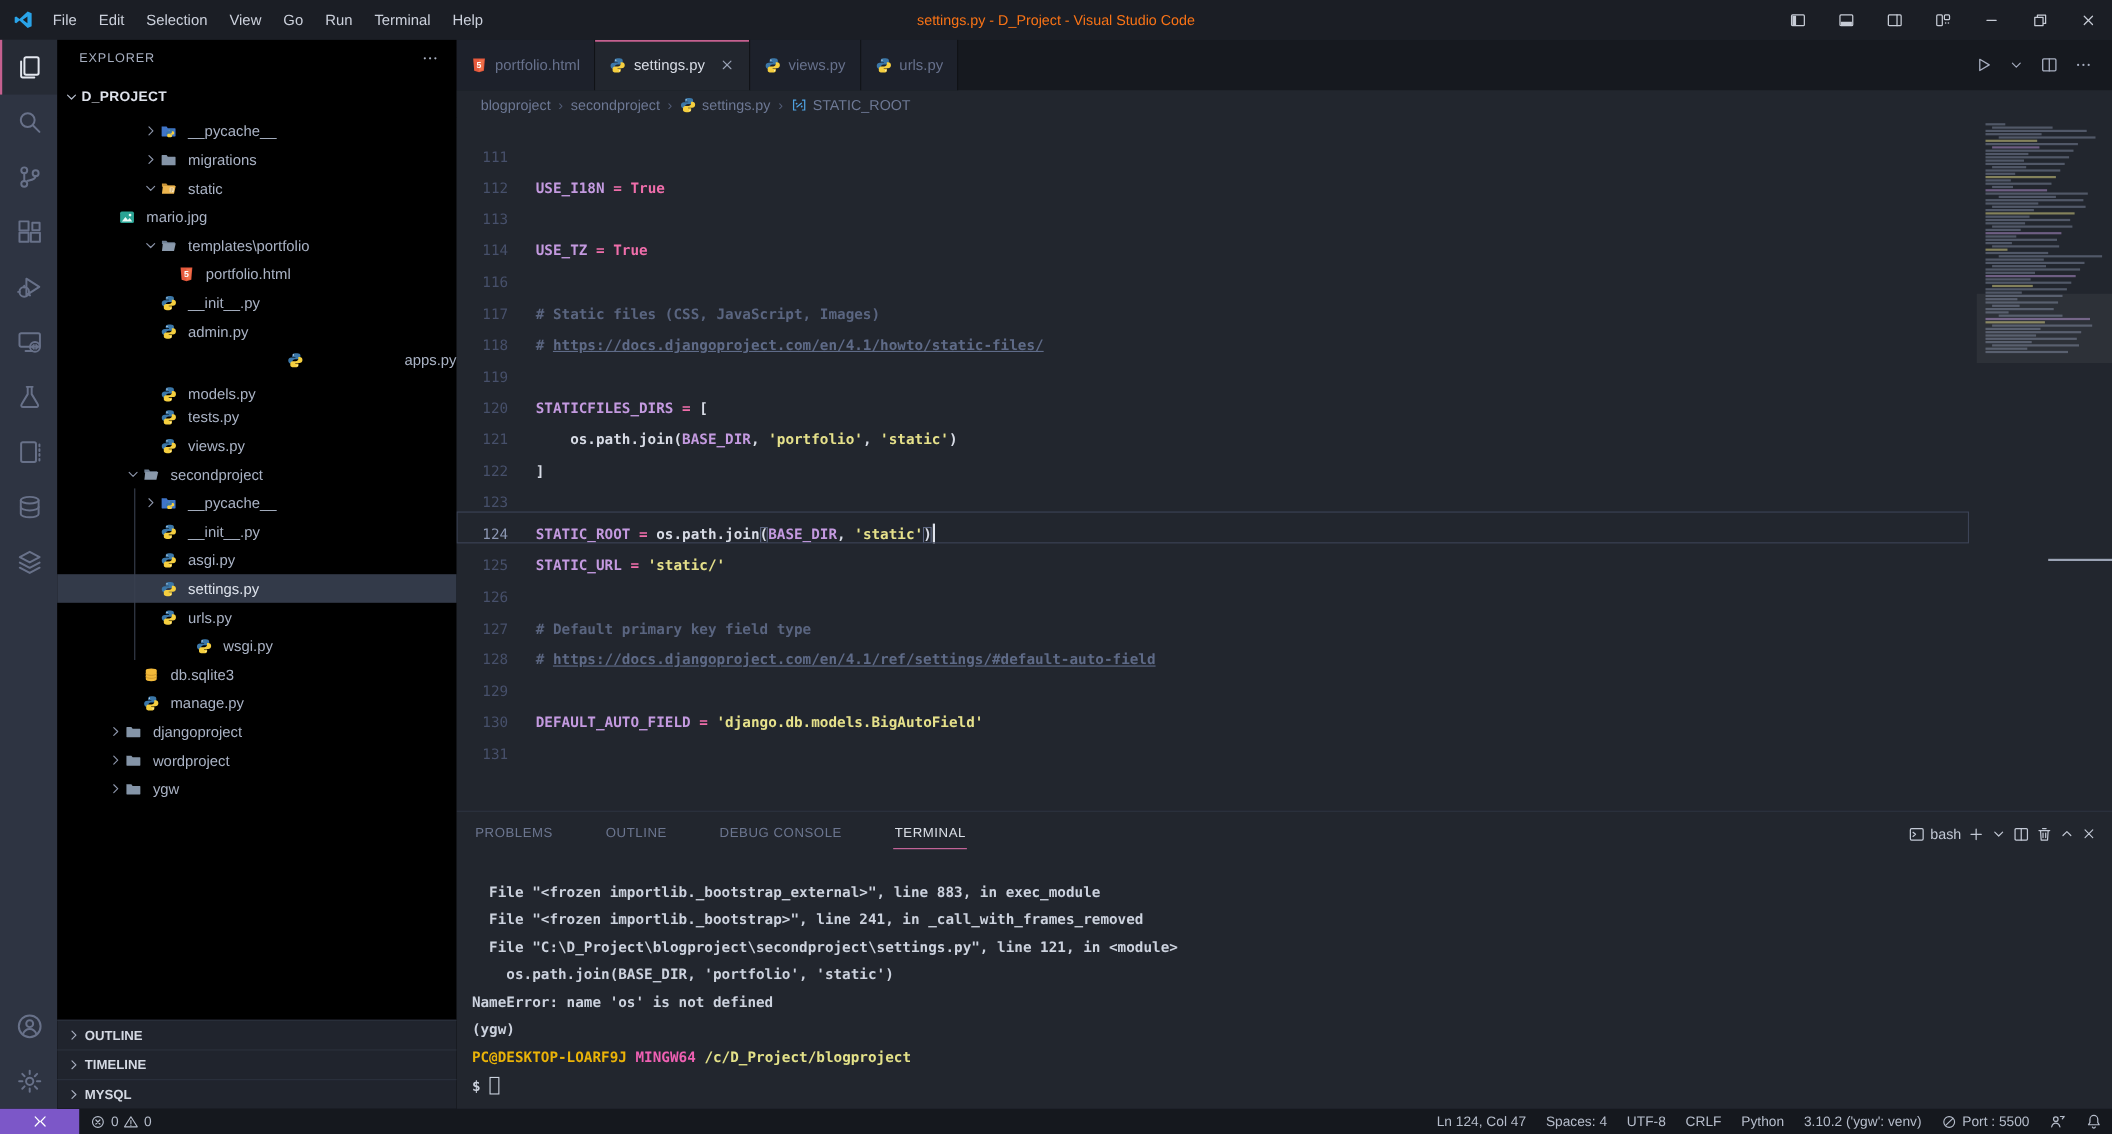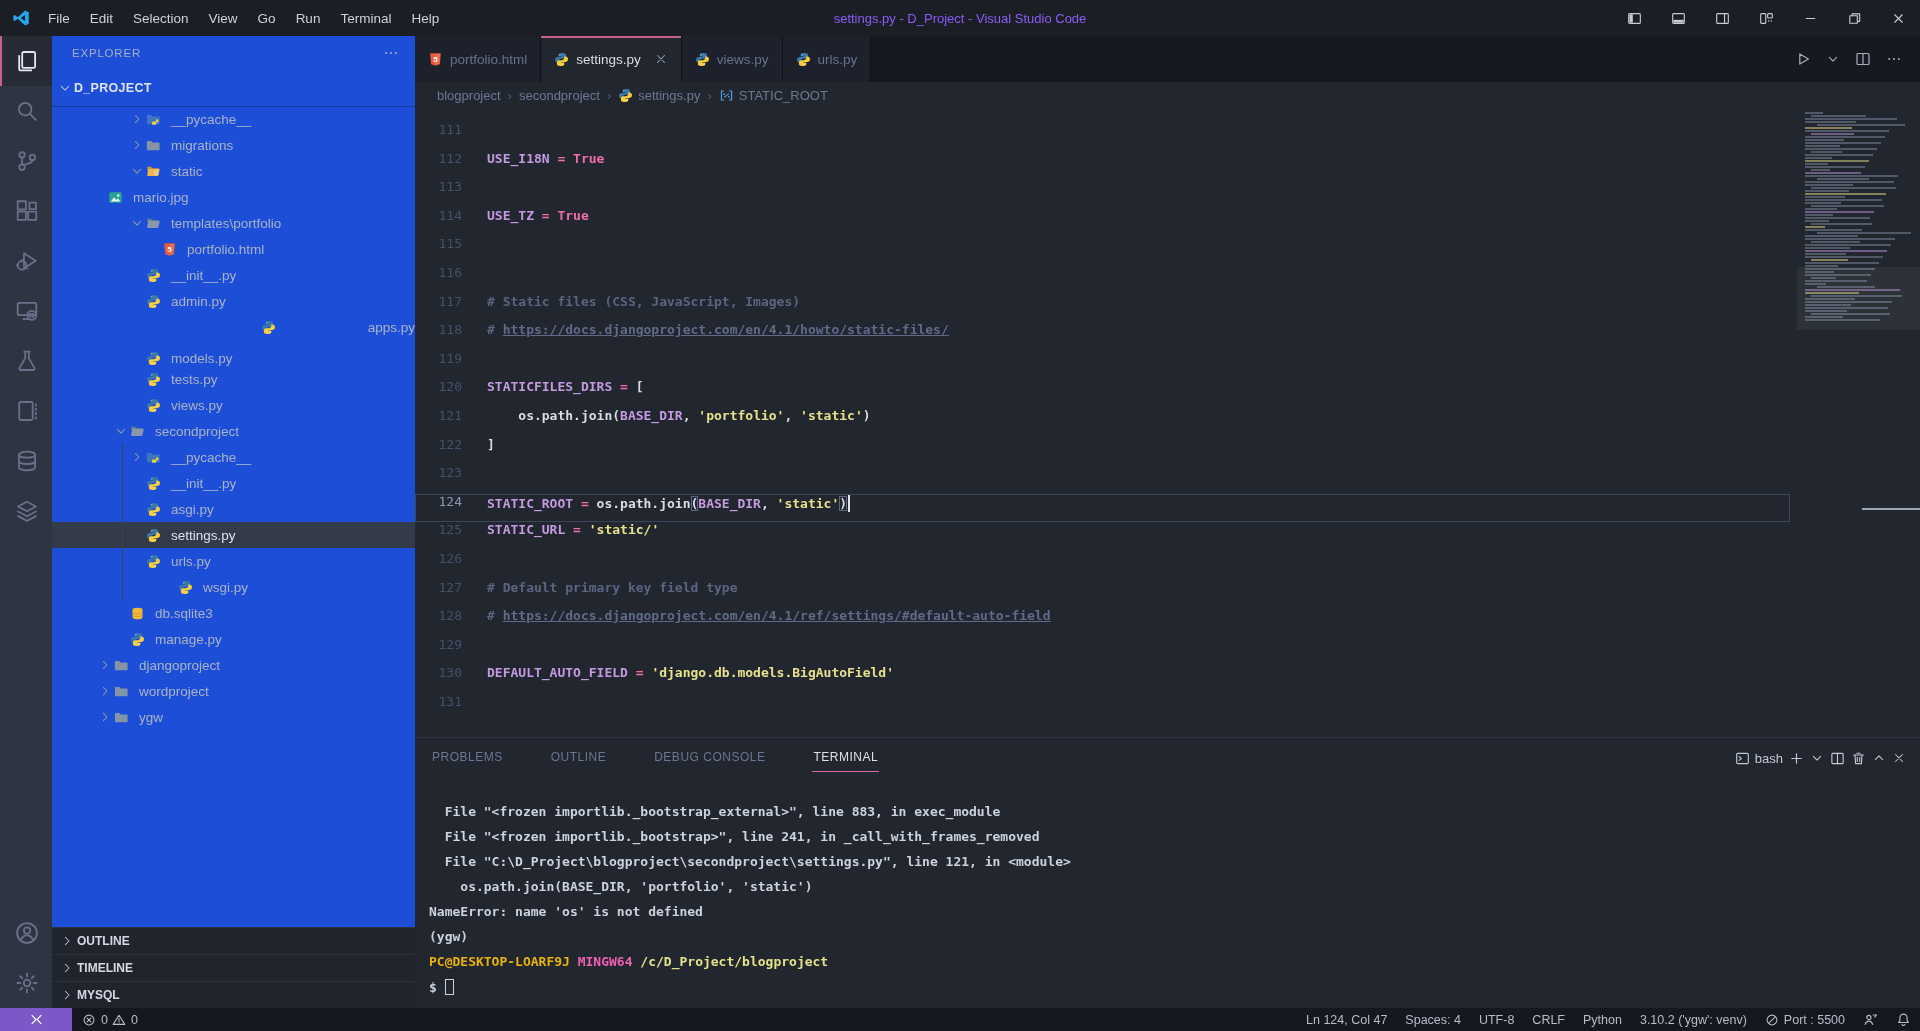--- a/index.html
+++ b/index.html
@@ -6,35 +6,35 @@
   html,body{width:1920px;height:1031px;overflow:hidden;}
   body{font-family:"Liberation Sans",sans-serif;background:#22262e;color:#c6cdda;-webkit-font-smoothing:antialiased;}
   .icon svg{display:block;}
   .window{width:1920px;height:1031px;display:flex;flex-direction:column;}
 
   
   .titlebar{flex:0 0 36px;background:#1b1e25;display:flex;align-items:center;position:relative;z-index:5;}
   .logo{margin:0 8px 0 12px;display:flex;}
   .menubar{display:flex;height:100%;}
   .menu-item{padding:0 10px;font-size:13.5px;color:#ccd1dc;display:flex;align-items:center;cursor:default;}
-  .window-title{position:absolute;left:50%;transform:translateX(-50%);font-size:13px;color:#8b5cf6;white-space:nowrap;}
+  .window-title{position:absolute;left:50%;transform:translateX(-50%);font-size:13px;color:#f97316;white-space:nowrap;}
   .win-controls{margin-left:auto;display:flex;height:100%;}
   .win-btn{width:44px;display:flex;align-items:center;justify-content:center;color:#c7ccd6;}
 
   
   .main{flex:1;display:flex;min-height:0;}
 
   
   .activitybar{flex:0 0 52px;background:#2e3442;display:flex;flex-direction:column;}
   .ab-item{height:50px;display:flex;align-items:center;justify-content:center;color:#687189;border-left:2px solid transparent;}
   .ab-item.active{color:#e4e8f0;border-left-color:#c5608f;background:#262b35;}
   .ab-spacer{flex:1;}
 
   
-  .sidebar{flex:0 0 363px;background:#1d4ed8;display:flex;flex-direction:column;position:relative;font-size:13.5px;}
+  .sidebar{flex:0 0 363px;background:#000000;display:flex;flex-direction:column;position:relative;font-size:13.5px;}
   .sb-header{flex:0 0 34px;display:flex;align-items:center;padding:0 16px 0 20px;font-size:11.5px;letter-spacing:.8px;color:#a6aebf;}
   .sb-header .icon{margin-left:auto;color:#aab1c2;}
   .sb-section{flex:0 0 36px;display:flex;align-items:center;font-weight:bold;font-size:12.5px;letter-spacing:.3px;color:#dfe3ec;padding-left:6px;box-shadow:0 1px 0 rgba(0,0,0,.25);}
   .sb-section .icon{margin-right:2px;color:#b9c0cf;}
   .tree{position:relative;}
   .tree-row{height:26px;display:flex;align-items:center;color:#aab3c5;cursor:default;}
   .tree-row.selected{background:#333a49;color:#dde2eb;}
   .tree-chev{width:16px;flex:0 0 16px;color:#8d96ab;display:flex;}
   .tree-chev-sp{width:16px;flex:0 0 16px;}
   .tree-ficon{width:19px;flex:0 0 19px;display:flex;}
@@ -54,21 +54,21 @@
   .editor-actions{margin-left:auto;display:flex;align-items:center;gap:15px;padding-right:18px;color:#a7aec0;}
   .editor-actions .icon{display:flex;}
 
   .breadcrumbs{flex:0 0 26px;display:flex;align-items:center;padding-left:22px;font-size:13px;color:#6d7894;gap:7px;}
   .bc-item{display:flex;align-items:center;gap:5px;}
   .bc-sep{color:#525c76;font-size:13px;}
 
   
   .code-area{flex:1;position:relative;overflow:hidden;}
   .code-lines{padding-top:14px;}
-  .code-line{height:28.6px;display:flex;align-items:flex-start;position:relative;font-family:"DejaVu Sans Mono",monospace;font-size:13px;font-weight:600;}
+  .code-line{height:28.6px;display:flex;align-items:flex-end;position:relative;font-family:"DejaVu Sans Mono",monospace;font-size:13px;font-weight:600;}
   .gutter{width:47px;flex:0 0 47px;text-align:right;color:#47506b;font-size:13px;font-weight:normal;}
   .line-text{margin-left:25px;white-space:pre;}
   .code-line.cur::before{content:"";position:absolute;left:0;right:130px;top:0;bottom:0;border:1px solid #3d4457;pointer-events:none;}
   .code-line.cur .gutter{color:#8b96b2;}
   .tk-pln{color:#d8dce6;}
   .tk-var{color:#c49ae0;}
   .tk-op{color:#f06eab;}
   .tk-kw{color:#f06eab;}
   .tk-str{color:#e6e18b;}
   .tk-cmt{color:#5a6580;}
@@ -787,24 +787,20 @@
               <span class="gutter">112</span>
               <span class="line-text"><span class="tk-var">USE_I18N</span><span class="tk-pln"> </span><span class="tk-op">=</span><span class="tk-pln"> </span><span class="tk-kw">True</span></span>
             </div>
             <div class="code-line">
               <span class="gutter">113</span>
               <span class="line-text"></span>
             </div>
             <div class="code-line">
               <span class="gutter">114</span>
               <span class="line-text"><span class="tk-var">USE_TZ</span><span class="tk-pln"> </span><span class="tk-op">=</span><span class="tk-pln"> </span><span class="tk-kw">True</span></span>
-            </div>
-            <div class="code-line">
-              <span class="gutter">115</span>
-              <span class="line-text"></span>
             </div>
             <div class="code-line">
               <span class="gutter">116</span>
               <span class="line-text"></span>
             </div>
             <div class="code-line">
               <span class="gutter">117</span>
               <span class="line-text"><span class="tk-cmt"># Static files (CSS, JavaScript, Images)</span></span>
             </div>
             <div class="code-line">

